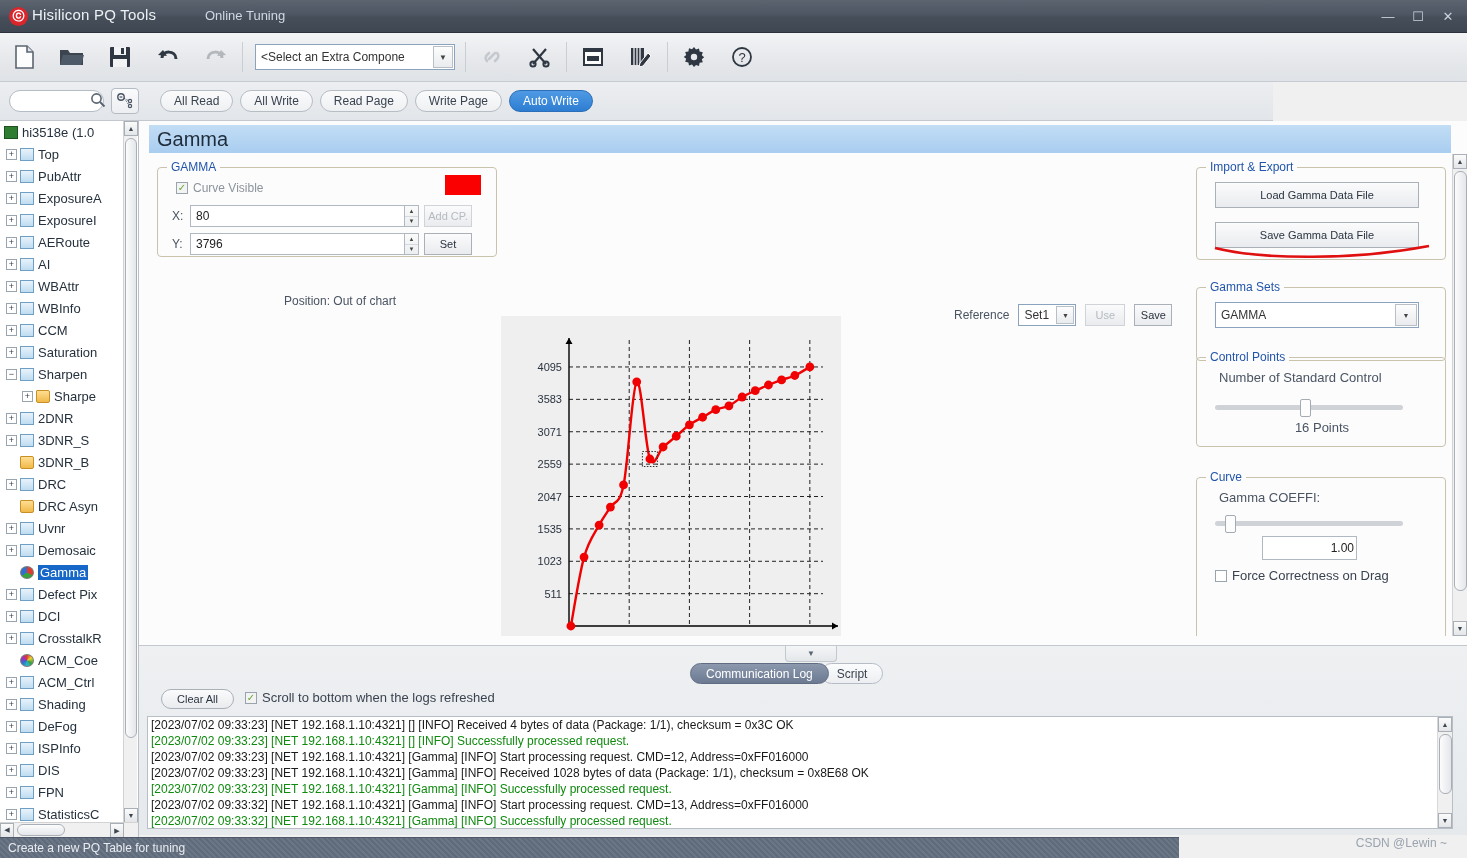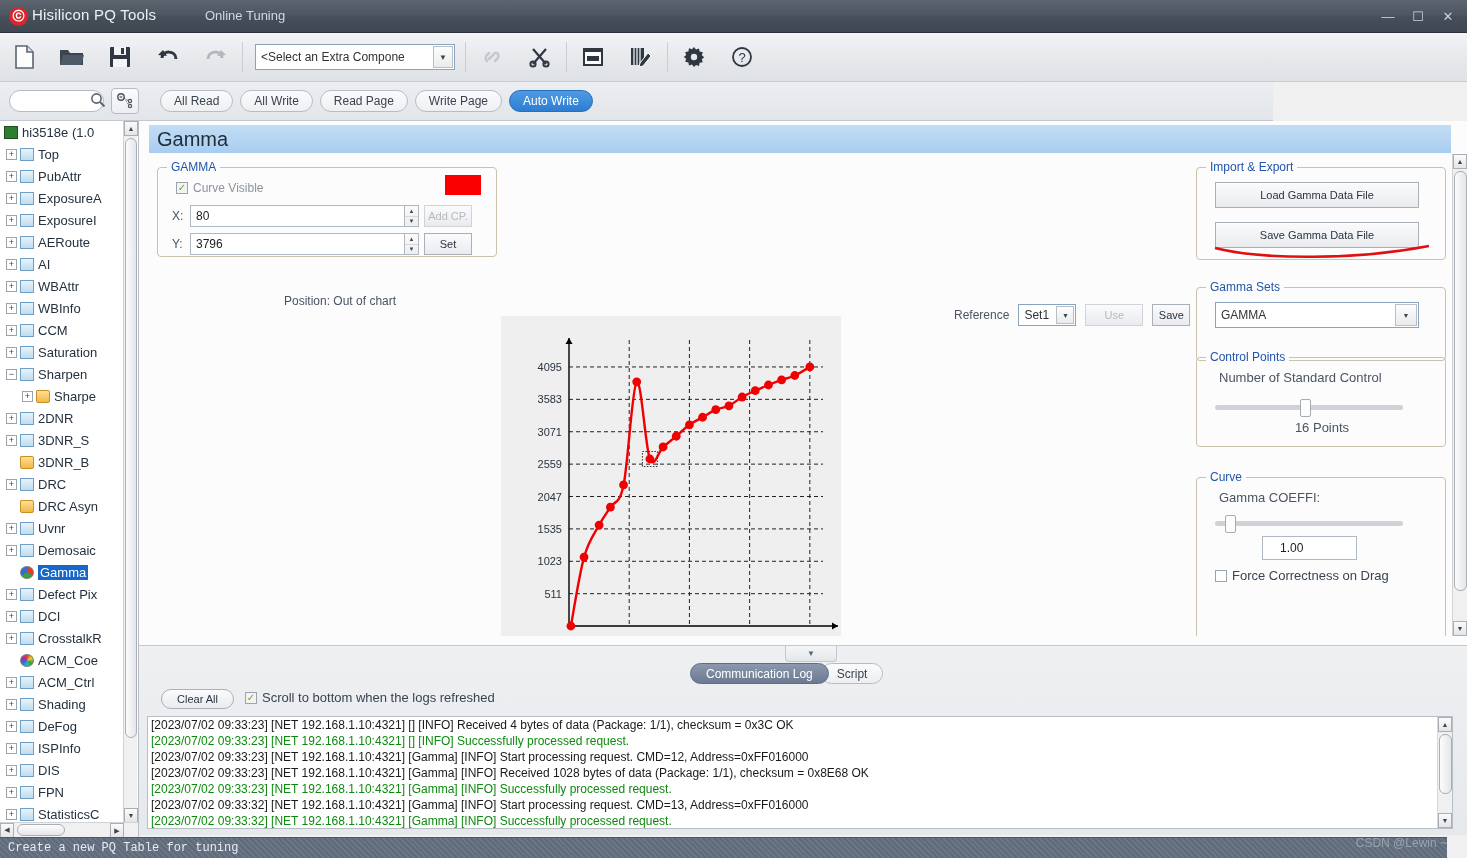--- a/index.html
+++ b/index.html
@@ -318,25 +318,24 @@
   }
   .log-line.info { color: #1a1a1a; }
   .log-line.ok { color: #0f8a0f; }
   .log-vscroll {
     position: absolute; right: 0; top: 0; width: 15px; height: 111px; background: #f0f0f0;
     border-left: 1px solid #d8d8d8;
   }
 
   
   .statusbar {
-    position: absolute; left: 0; top: 837px; width: 1447px; height: 21px;
+    position: absolute; left: 0; top: 837px; width: 1179px; height: 21px;
     background: repeating-linear-gradient(45deg,#6a7585 0 2px,#5f6a7a 2px 4px);
     color: #e8ecf1; font-size: 12px; padding-left: 8px; line-height: 21px;
     border-top: 1px solid #4e586a;
-    font-family: Liberation Mono, monospace;
   }
   .watermark {
     position: absolute; right: 20px; top: 836px; font-size: 12px; color: #9aa3ae;
   }
 </style>
 </head>
 <body>
 
 <div id="app">
 
@@ -737,21 +736,21 @@
             <circle cx="308.8296296296296" cy="50.9674418604651" r="4.4" fill="#f00000"></circle>
           </svg>
       </div>
 
       <div class="ref-row">
         <span style="color:#4a5462;font-size:12px">Reference</span>
         <div class="combo" style="width:58px">
           <span class="cval">Set1</span>
           <span class="carrow">▼</span>
         </div>
-        <div class="btn disabled" style="width:58px;height:22px">Use</div>
+        <div class="btn disabled" style="width:40px;height:22px">Use</div>
         <div class="btn" style="width:38px;height:22px">Save</div>
       </div>
 
       <div class="gbox" id="import-export">
         <div class="gtitle">Import &amp; Export</div>
         <div class="btn wide-btn" style="top:14px">Load Gamma Data File</div>
         <div class="btn wide-btn" style="top:54px">Save Gamma Data File</div>
         <svg class="red-squiggle" width="230" height="16" viewBox="0 0 230 16">
           <path d="M8 4 C55 16, 150 16, 222 2" stroke="#e01010" stroke-width="2.6" fill="none"></path>
         </svg>
@@ -773,21 +772,21 @@
         </div>
         <div style="position:absolute;left:0;top:62px;width:250px;text-align:center;font-size:13px;color:#4a5462">16 Points</div>
       </div>
 
       <div class="gbox" id="curve-box">
         <div class="gtitle">Curve</div>
         <div style="position:absolute;left:22px;top:12px;font-size:13px;color:#4a5462">Gamma COEFFI:</div>
         <div class="slider-track" style="left:18px;top:43px;width:188px">
           <div class="slider-thumb" id="curve-thumb" style="top: -6px; left: 10.04px;"></div>
         </div>
-        <input class="txtin" style="position: absolute; left: 65px; top: 58px; width: 95px; height: 24px; text-align: left; padding-left: 17px;" value="1.00">
+        <input class="txtin" style="position: absolute; left: 65px; top: 58px; width: 95px; height: 24px; text-align: right; padding-left: 0px;" value="1.00">
         <div class="chk" style="position:absolute;left:18px;top:90px">
           <span class="chkbox off">✓</span>
           <span style="font-size:13px;color:#3a4350">Force Correctness on Drag</span>
         </div>
       </div>
 
     </div>
     <div class="right-scroll">
       <div class="sbtn">▲</div>
       <div class="sthumb" style="top:17px;height:420px;width:13px"></div>

